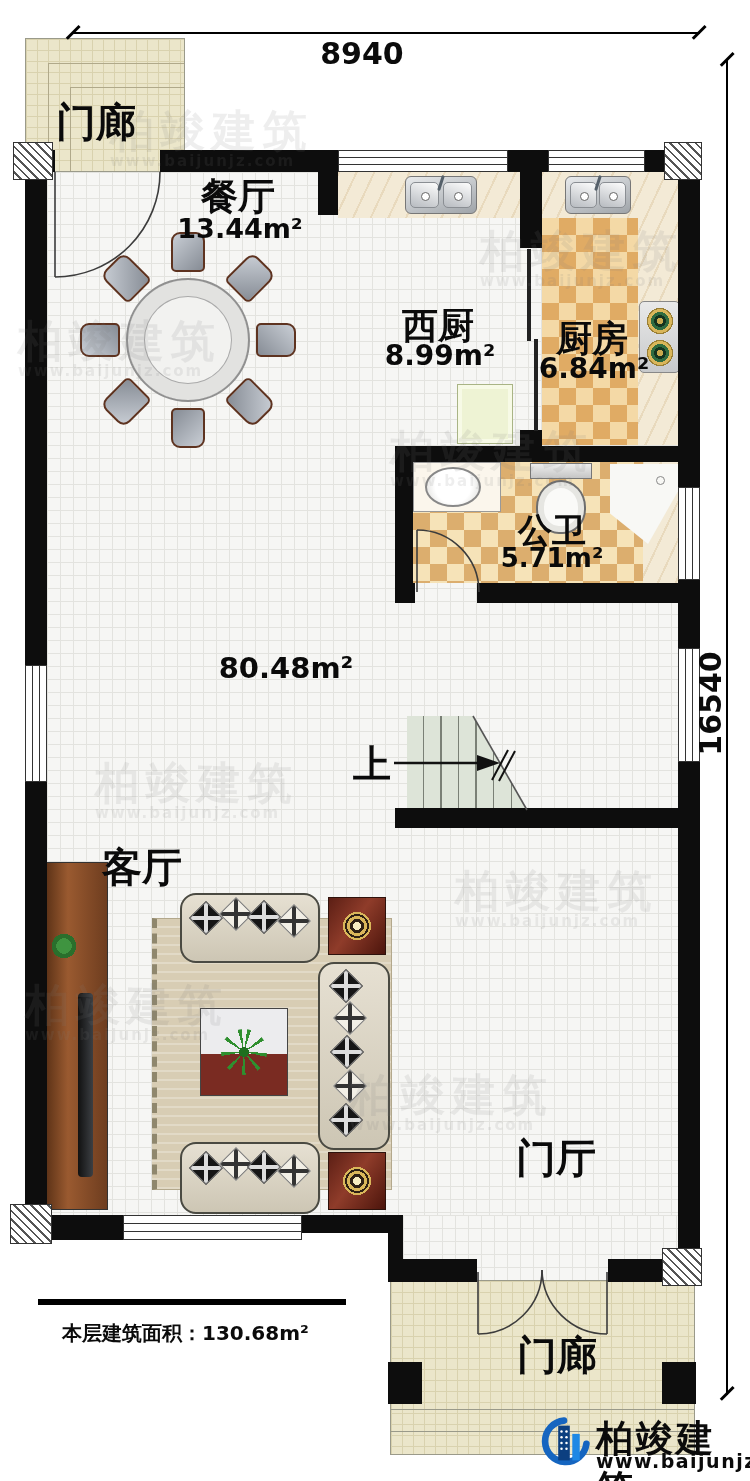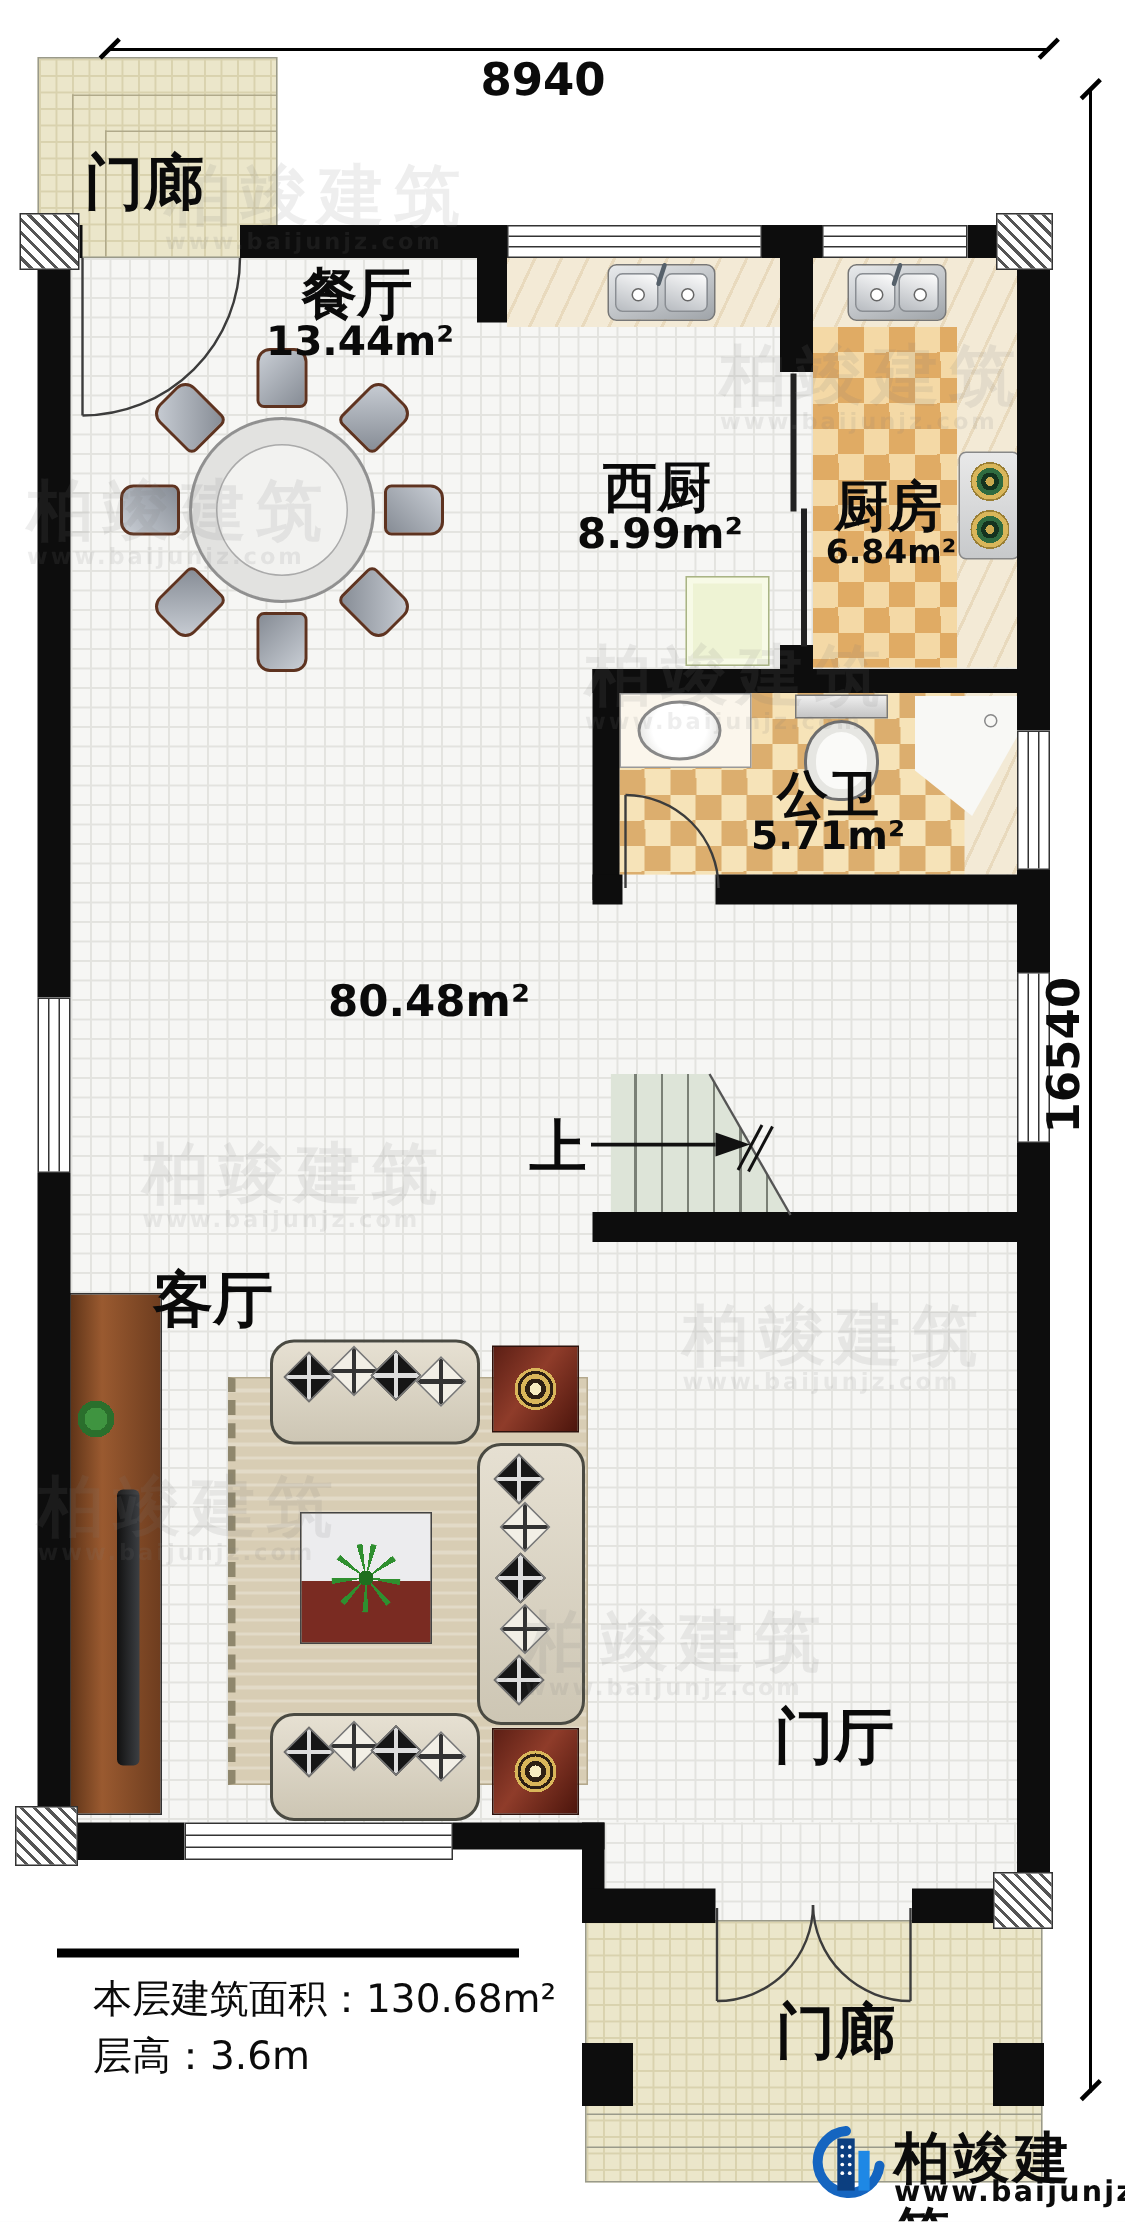--- a/index.html
+++ b/index.html
@@ -31,21 +31,21 @@
   .sofa{position:absolute;background:linear-gradient(#e6e0d2,#cdc6b4);border:2px solid #4a4a42;border-radius:16px;box-sizing:border-box;}
   .pil{position:absolute;width:24px;height:24px;transform:rotate(45deg);border:1px solid #777;box-sizing:border-box;background-color:#161616;background-image:linear-gradient(45deg,transparent 45%,#ddd 45% 55%,transparent 55%),linear-gradient(-45deg,transparent 45%,#ddd 45% 55%,transparent 55%);}
   .pil.w{background-color:#f2efe6;background-image:linear-gradient(45deg,transparent 45%,#333 45% 55%,transparent 55%),linear-gradient(-45deg,transparent 45%,#333 45% 55%,transparent 55%);}
   .chair{position:absolute;left:-17px;top:-20px;width:34px;height:40px;border-radius:9px 9px 5px 5px;background:linear-gradient(135deg,#c9ced5,#868c95);border:2px solid #5e3320;box-sizing:border-box;}
   .wm{position:absolute;color:rgba(120,120,120,0.13);font-weight:800;font-size:44px;letter-spacing:7px;white-space:nowrap;line-height:1.05;pointer-events:none;}
   .wm small{display:block;font-size:15px;letter-spacing:2px;font-weight:700;}
   .dimline{position:absolute;background:#000;}
   .tick{position:absolute;width:18px;height:2.5px;background:#000;transform:rotate(-45deg);}
   .dimtext{position:absolute;font-weight:700;font-size:30px;text-align:center;}
   .info-title{position:absolute;font-size:40px;font-weight:600;letter-spacing:1px;}
-  .info-row{font-size:26px;font-weight:400;line-height:38px;white-space:nowrap;}
+  .info-row{font-size:20px;font-weight:700;line-height:38px;white-space:nowrap;}
   .logo-name{position:absolute;font-size:37px;font-weight:800;letter-spacing:3px;}
   .logo-url{position:absolute;font-size:19px;font-weight:700;letter-spacing:1.5px;}
   svg.overlay{position:absolute;left:0;top:0;pointer-events:none;}
 </style>
 </head>
 <body>
 
 <div class="canvas">
 
   <div class="abs tile" style="left:47px;top:172px;width:631px;height:1043px;"></div>
@@ -212,42 +212,41 @@
   <div class="wm" style="left:455px;top:868px;"><span>柏竣建筑</span><small>www.baijunjz.com</small></div>
   <div class="wm" style="left:25px;top:982px;"><span>柏竣建筑</span><small>www.baijunjz.com</small></div>
   <div class="wm" style="left:350px;top:1072px;"><span>柏竣建筑</span><small>www.baijunjz.com</small></div>
 
   <div class="lbl" style="left:96px;top:122px;font-size:40px;">门廊</div>
   <div class="lbl" style="left:238px;top:196px;font-size:37px;">餐厅</div>
   <div class="lbl area" style="left:240px;top:228px;font-size:27px;">13.44m²</div>
   <div class="lbl" style="left:438px;top:326px;font-size:36px;">西厨</div>
   <div class="lbl area" style="left:440px;top:356px;font-size:28px;">8.99m²</div>
   <div class="lbl" style="left:592px;top:339px;font-size:36px;">厨房</div>
-  <div class="lbl area" style="left:594px;top:369px;font-size:22px;">6.84m²</div>
+  <div class="lbl area" style="left:594px;top:369px;font-size:28px;">6.84m²</div>
   <div class="lbl" style="left:552px;top:530px;font-size:34px;">公卫</div>
   <div class="lbl area" style="left:552px;top:558px;font-size:26px;">5.71m²</div>
   <div class="lbl area" style="left:286px;top:668px;font-size:29px;">80.48m²</div>
   <div class="lbl" style="left:372px;top:764px;font-size:38px;">上</div>
   <div class="lbl" style="left:142px;top:867px;font-size:40px;">客厅</div>
   <div class="lbl" style="left:556px;top:1158px;font-size:40px;">门厅</div>
   <div class="lbl" style="left:557px;top:1355px;font-size:40px;">门廊</div>
 
   <div class="dimline" style="left:72px;top:32px;width:628px;height:2px;"></div>
   <div class="tick" style="left:64px;top:31px;"></div>
   <div class="tick" style="left:690px;top:31px;"></div>
   <div class="dimtext" style="left:302px;top:36px;width:120px;">8940</div>
   <div class="dimline" style="left:726px;top:60px;width:2px;height:1335px;"></div>
   <div class="tick" style="left:718px;top:58px;"></div>
   <div class="tick" style="left:718px;top:1392px;"></div>
   <div class="dimtext" style="left:645px;top:686px;width:130px;transform:rotate(-90deg);">16540</div>
 
   <div class="abs" style="left:38px;top:1299px;width:308px;height:6px;background:#000;"></div>
   <div class="abs" style="left:62px;top:1314px;">
     <div class="info-row"><span>本层建筑面积：</span><span>130.68m²</span></div>
-    <div class="info-row"><span>层高：</span><span>3.6m</span></div>
   </div>
 
   <svg class="abs" style="left:538px;top:1414px;" width="52" height="58" viewBox="0 0 60 70">
     <path d="M30 8 A25 25 0 1 0 57 36" fill="none" stroke="#1565c0" stroke-width="8" stroke-linecap="round"></path>
     <rect x="23" y="14" width="14" height="42" fill="#0c3f80"></rect>
     <rect x="40" y="24" width="9" height="32" fill="#1e88e5"></rect>
     <g fill="#fff">
       <circle cx="27" cy="21" r="1.5"></circle>
         <circle cx="33" cy="21" r="1.5"></circle>
       <circle cx="27" cy="28" r="1.5"></circle>

